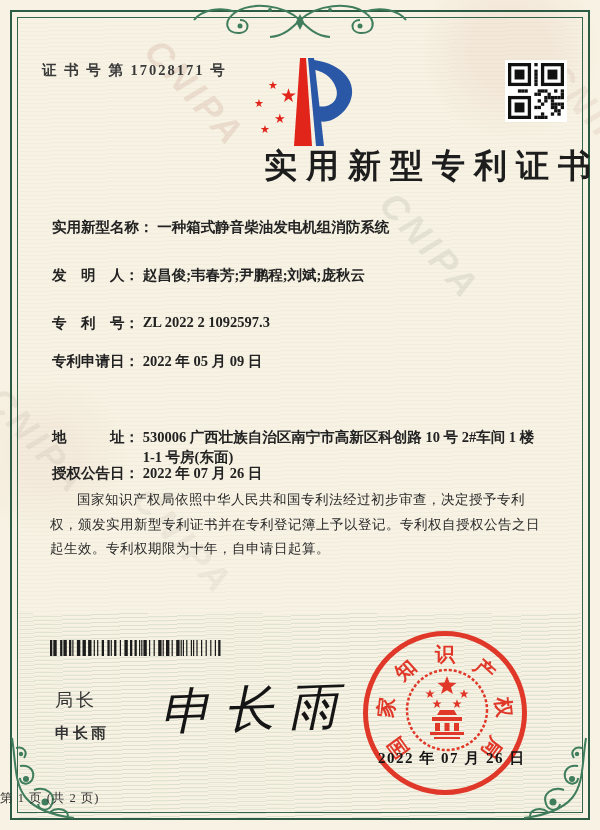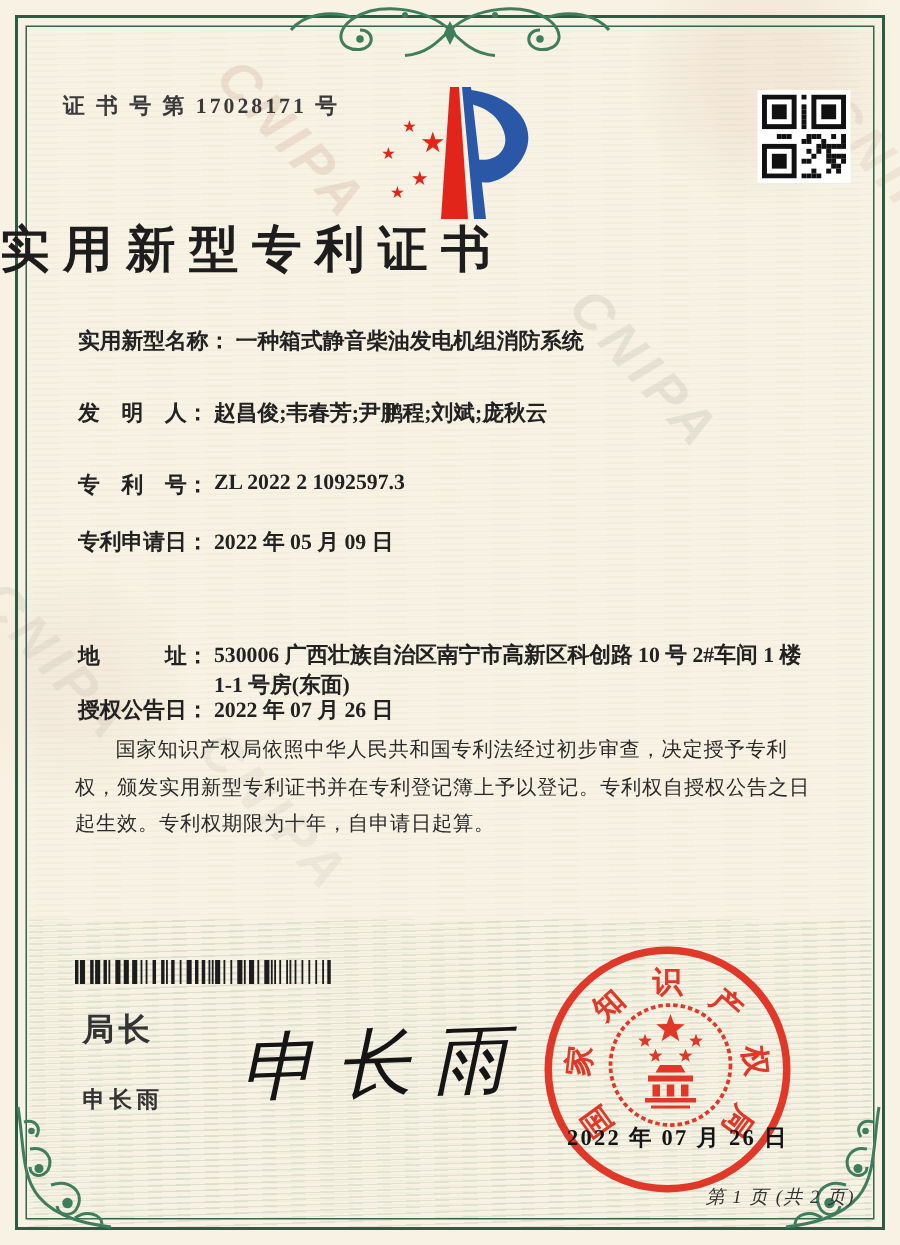--- a/index.html
+++ b/index.html
@@ -18,41 +18,41 @@
   .guilloche.strong{inset:auto 19px 12px 19px;height:205px;opacity:.95;
     background:repeating-linear-gradient(178deg, rgba(100,145,108,.16) 0 1px, rgba(255,255,255,0) 1px 4px);}
   
   .wm{position:absolute;font-family:"Liberation Sans",sans-serif;font-weight:bold;font-style:italic;
     font-size:36px;letter-spacing:4px;transform:rotate(48deg);pointer-events:none;user-select:none;}
   
   .cert-no{position:absolute;left:42px;top:61px;font-size:14.5px;font-weight:bold;color:#3a3a3a;letter-spacing:2px;}
   .qr{position:absolute;left:505px;top:60px;width:62px;height:62px;background:#fff;padding:3px;box-sizing:border-box;}
   .logo{position:absolute;left:240px;top:54px;width:130px;height:98px;}
   .logo .star{position:absolute;color:#e1251b;line-height:1;}
-  .title{position:absolute;left:0;top:144px;width:600px;text-align:left;font-size:33px;font-weight:bold;
+  .title{position:absolute;left:0;top:144px;width:600px;text-align:right;font-size:33px;font-weight:bold;
     color:#1d1d1d;letter-spacing:9px;}
   
   .field-row{position:absolute;left:52px;width:506px;font-size:14.5px;font-weight:bold;color:#222;}
   .flabel{display:inline-block;white-space:pre;}
   .fvalue{display:inline-block;vertical-align:top;font-family:Liberation Serif, serif;}
   .addr .fvalue{width:392px;line-height:1.35;}
   .pair2{position:absolute;left:268px;top:0;}
   
   .body-text{position:absolute;left:50px;top:488px;width:500px;font-size:13.5px;color:#2a2a2a;
     line-height:1.82;letter-spacing:.5px;}
   .body-text p{margin:0;text-indent:2em;}
   
   .barcode{position:absolute;left:50px;top:640px;width:176px;height:16px;}
-  .director-title{position:absolute;left:55px;top:672px;font-family:"Liberation Sans",sans-serif;
-    font-size:21px;font-weight:bold;color:#333;letter-spacing:3px;}
+  .director-title{position:absolute;left:55px;top:688px;font-family:"Liberation Sans",sans-serif;
+    font-size:18px;font-weight:normal;color:#333;letter-spacing:3px;}
   .director-name{position:absolute;left:55px;top:724px;font-family:"Liberation Sans",sans-serif;
     font-size:15px;font-weight:bold;color:#333;letter-spacing:3px;}
   .signature{position:absolute;left:160px;top:676px;font-size:50px;font-style:italic;color:#151515;
     letter-spacing:14px;transform:rotate(-2deg);white-space:nowrap;}
-  .page-info{position:absolute;left:0;top:790px;width:570px;text-align:right;font-size:12.5px;color:#333;letter-spacing:1px;font-style:italic;}
+  .page-info{position:absolute;left:0;top:790px;width:570px;text-align:left;font-size:12.5px;color:#333;letter-spacing:1px;}
   
   .seal{position:absolute;left:363px;top:631px;width:164px;height:164px;border-radius:50%;
     border:5px solid #df2a1c;box-sizing:border-box;opacity:.93;}
   .seal-ring{position:absolute;inset:0;color:#df2a1c;font-weight:bold;}
   .seal-ring span{position:absolute;display:inline-block;text-align:center;}
   .emblem{position:absolute;left:33px;top:28px;}
   .seal-date{position:absolute;left:378px;top:749px;width:180px;font-size:15px;font-weight:bold;
     color:#141414;letter-spacing:1.5px;}
   
   .orn{position:absolute;pointer-events:none;}

